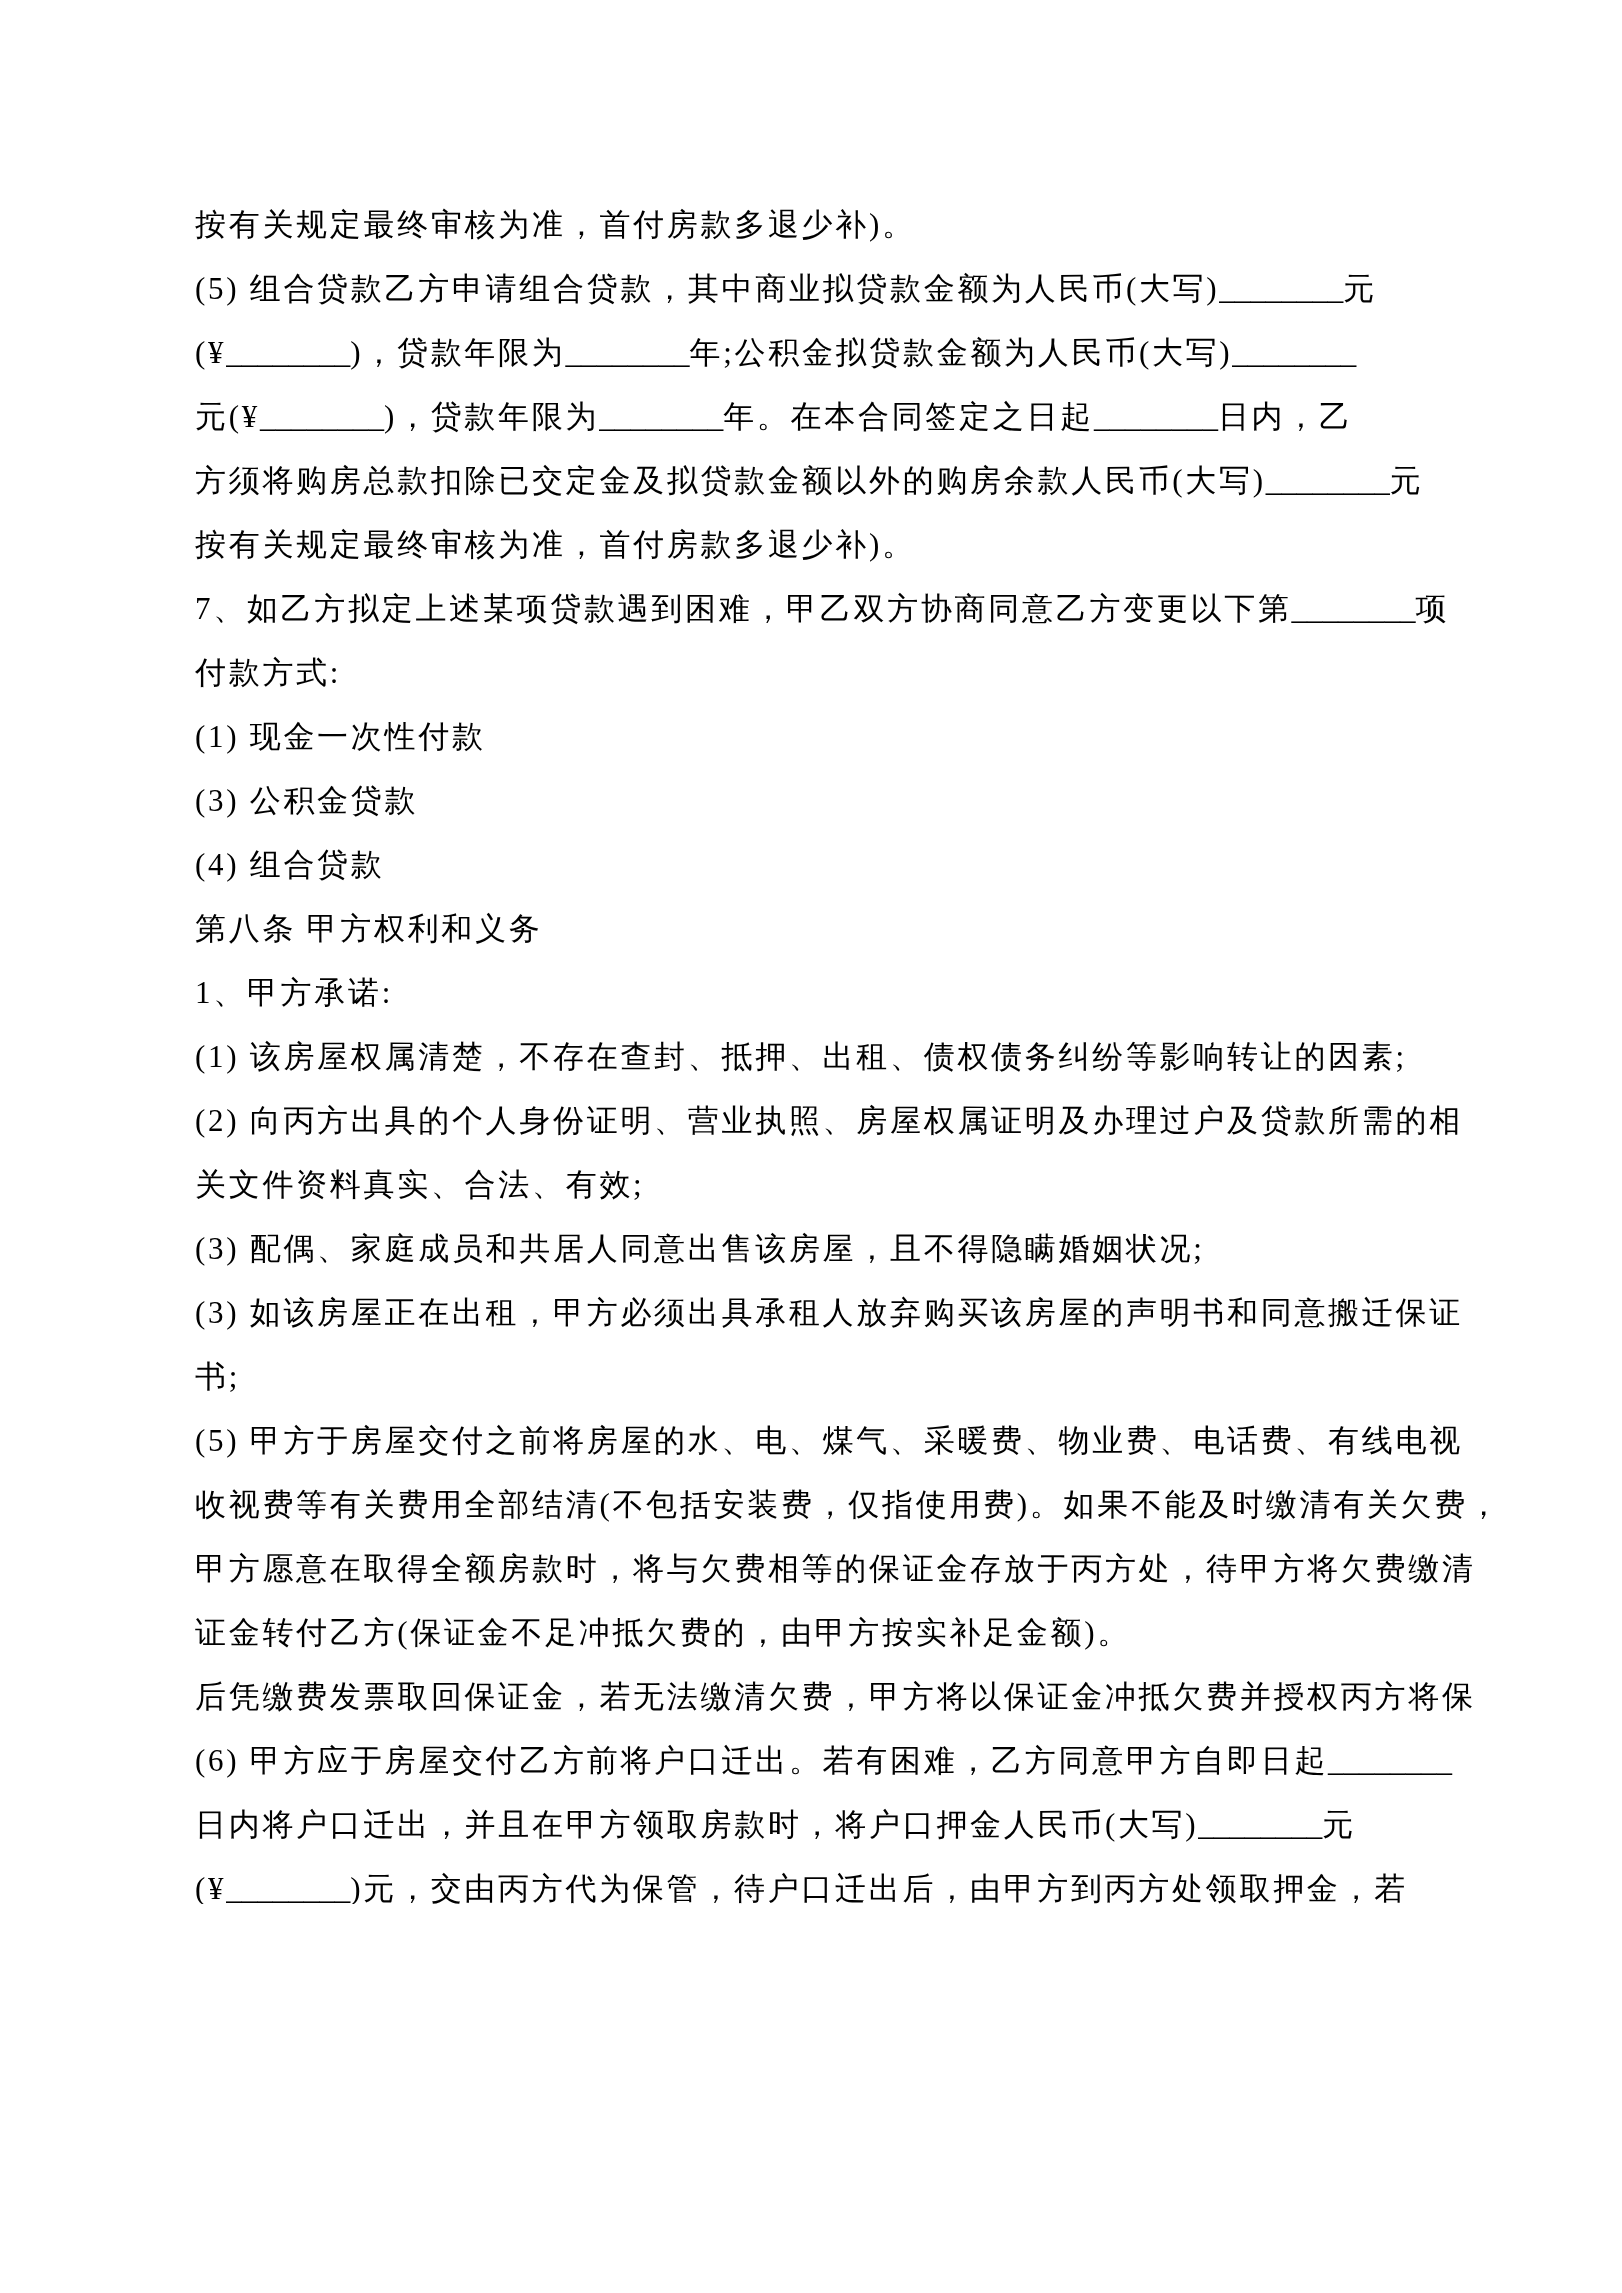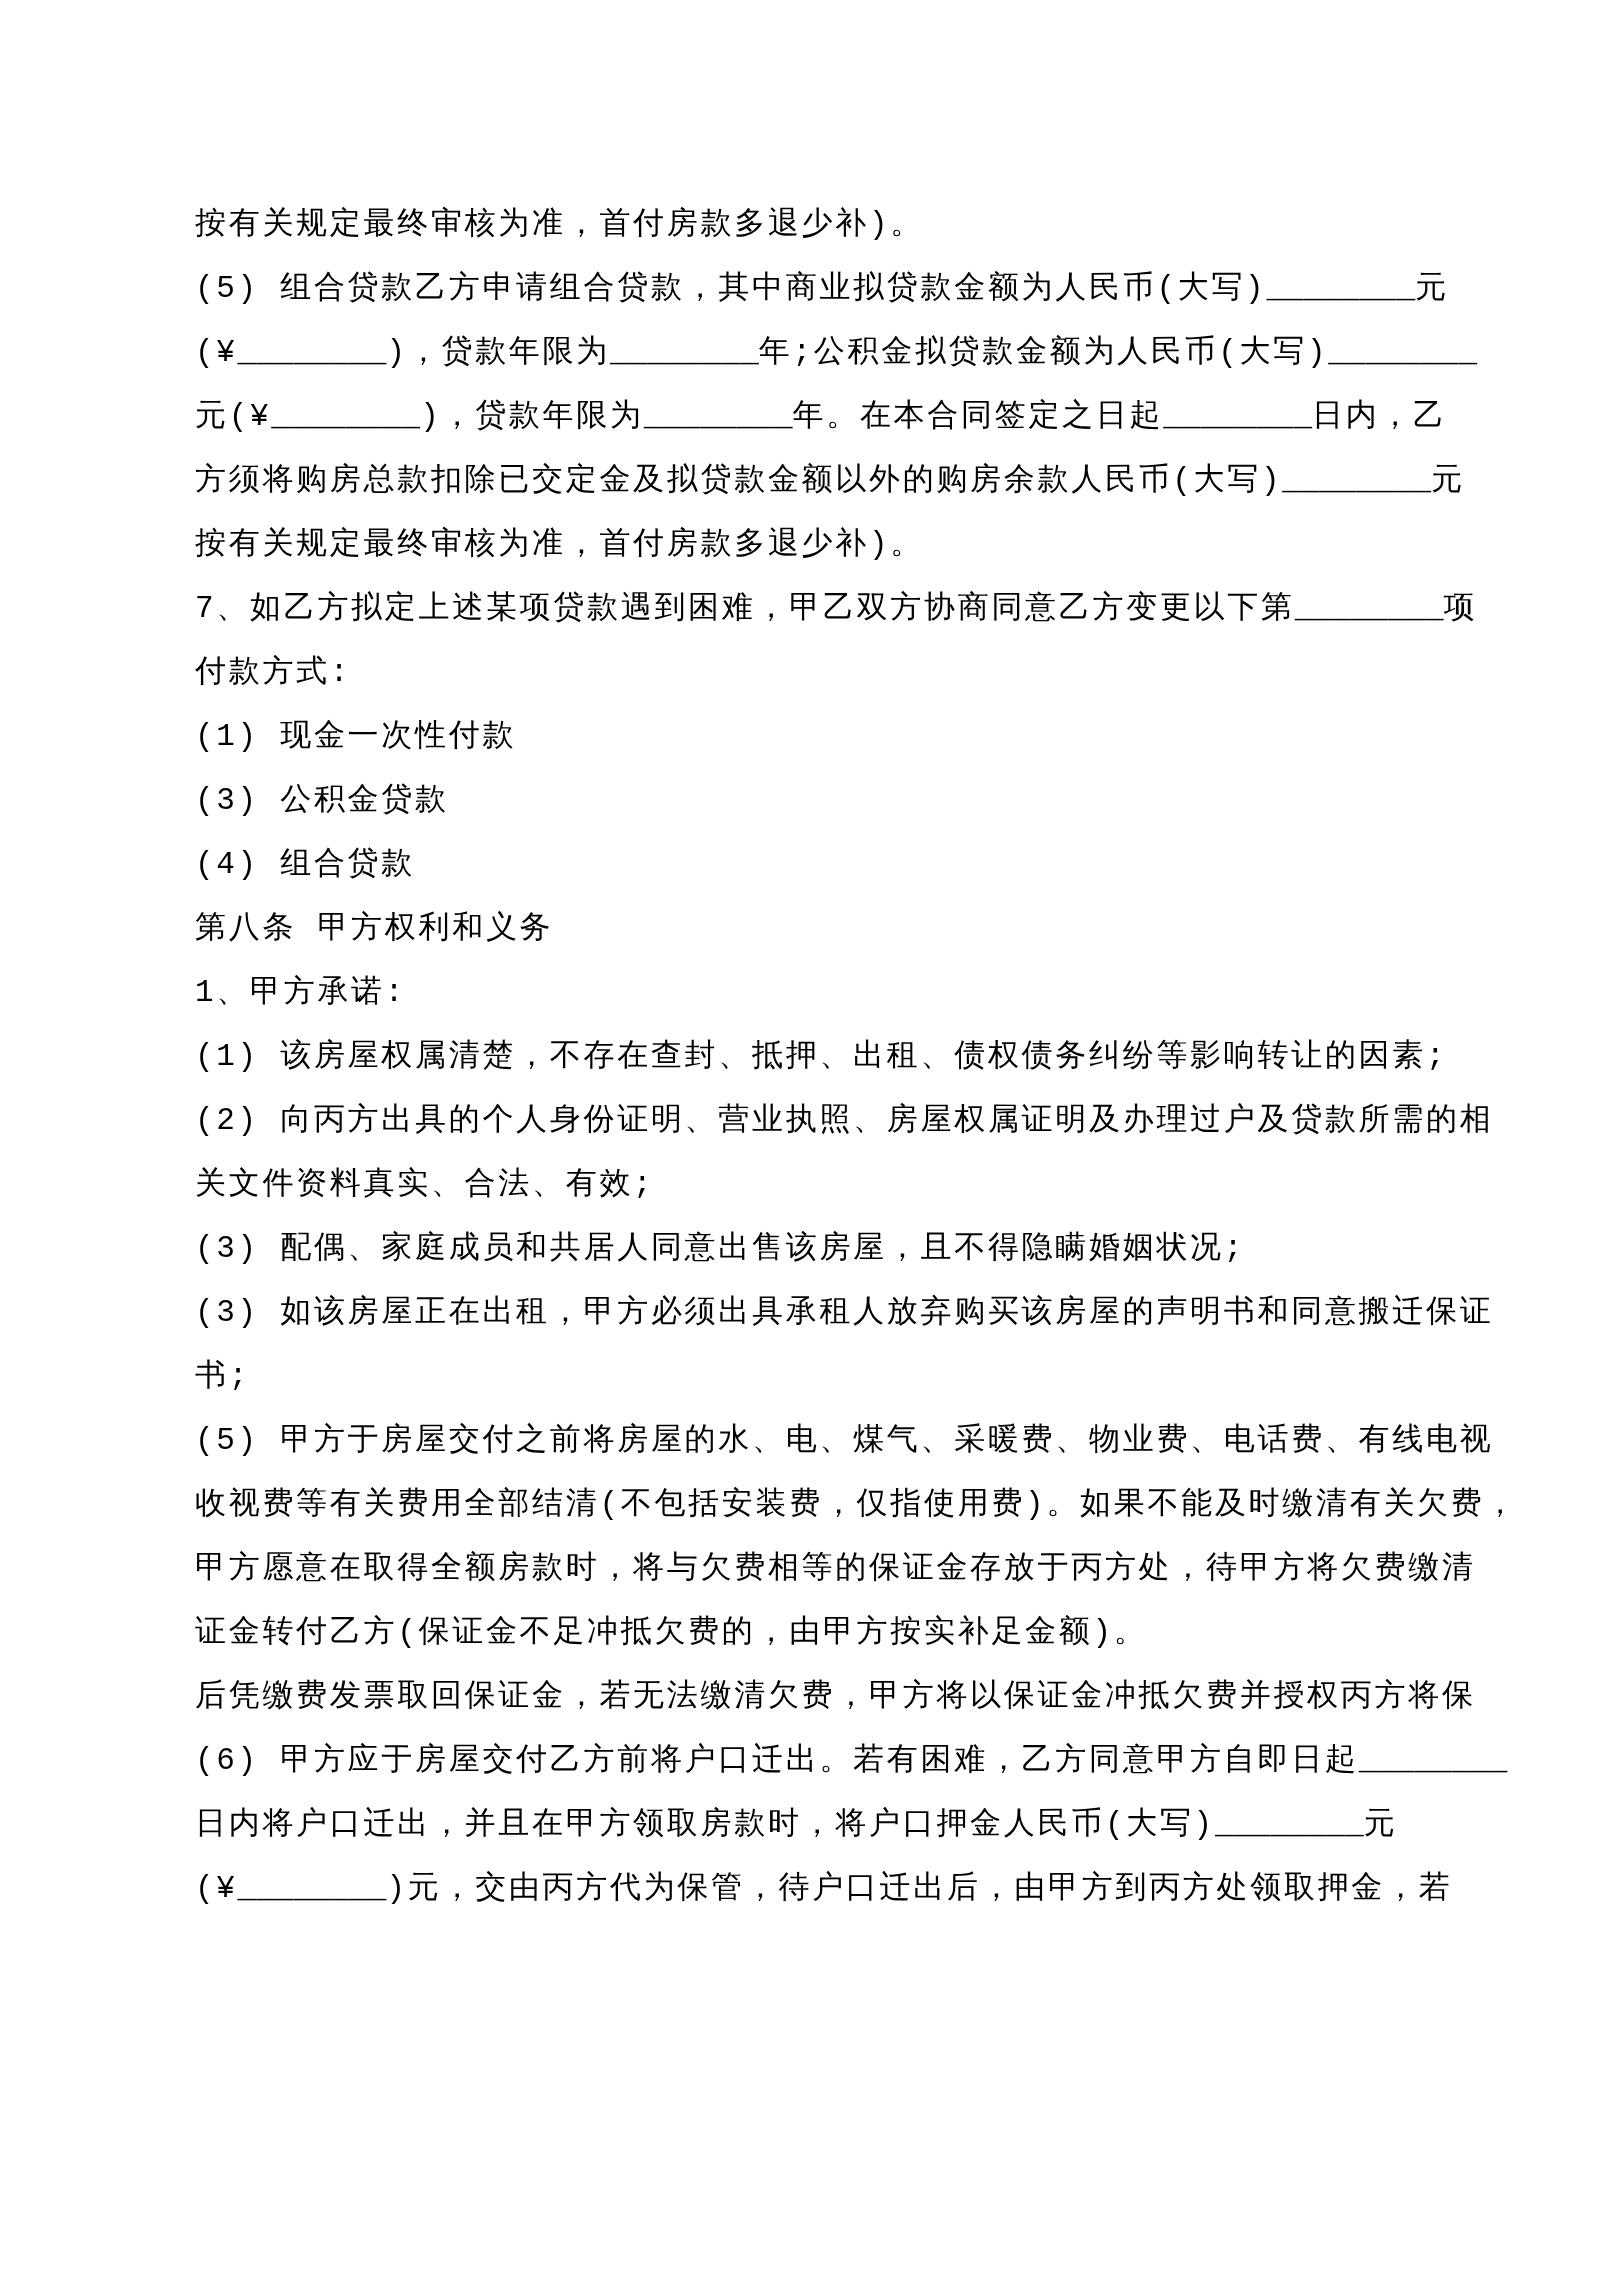--- a/index.html
+++ b/index.html
@@ -6,21 +6,21 @@
     margin: 0;
     padding: 0;
     background: #ffffff;
   }
   .doc-page {
     position: relative;
     width: 1623px;
     height: 1904px;
     background: #ffffff;
     overflow: hidden;
-    font-family: Liberation Mono, monospace;
+    font-family: Liberation Serif, serif;
     color: #000000;
   }
   .text-block {
     position: absolute;
     left: 195px;
     top: 193px;
     width: 1233px;
   }
   .line {
     height: 64px;

